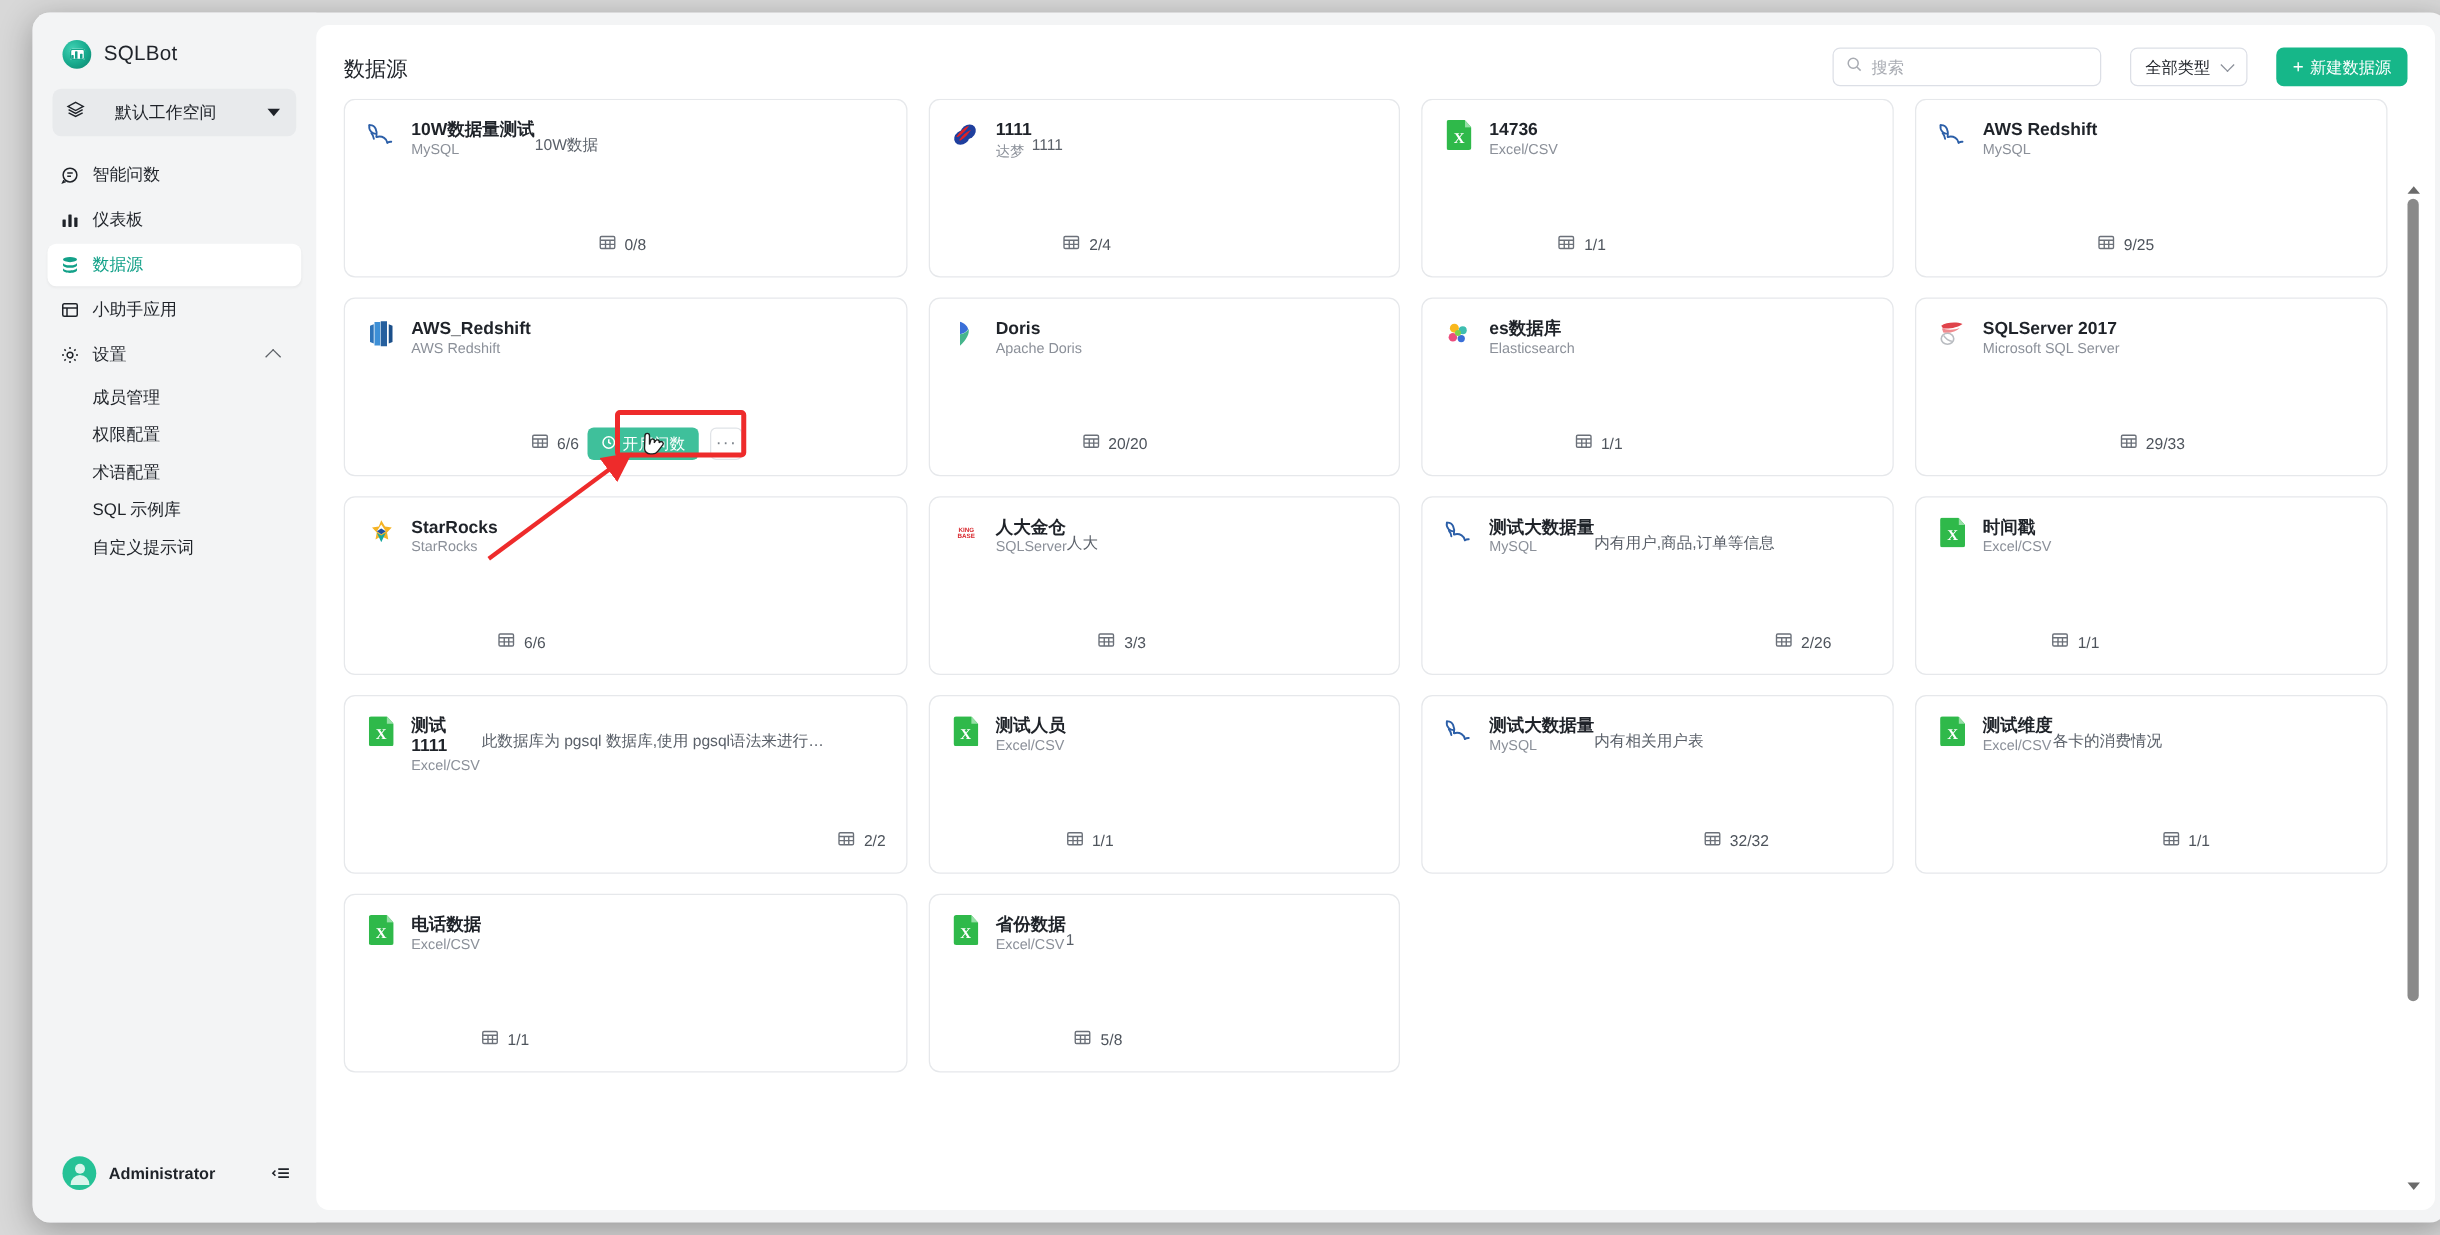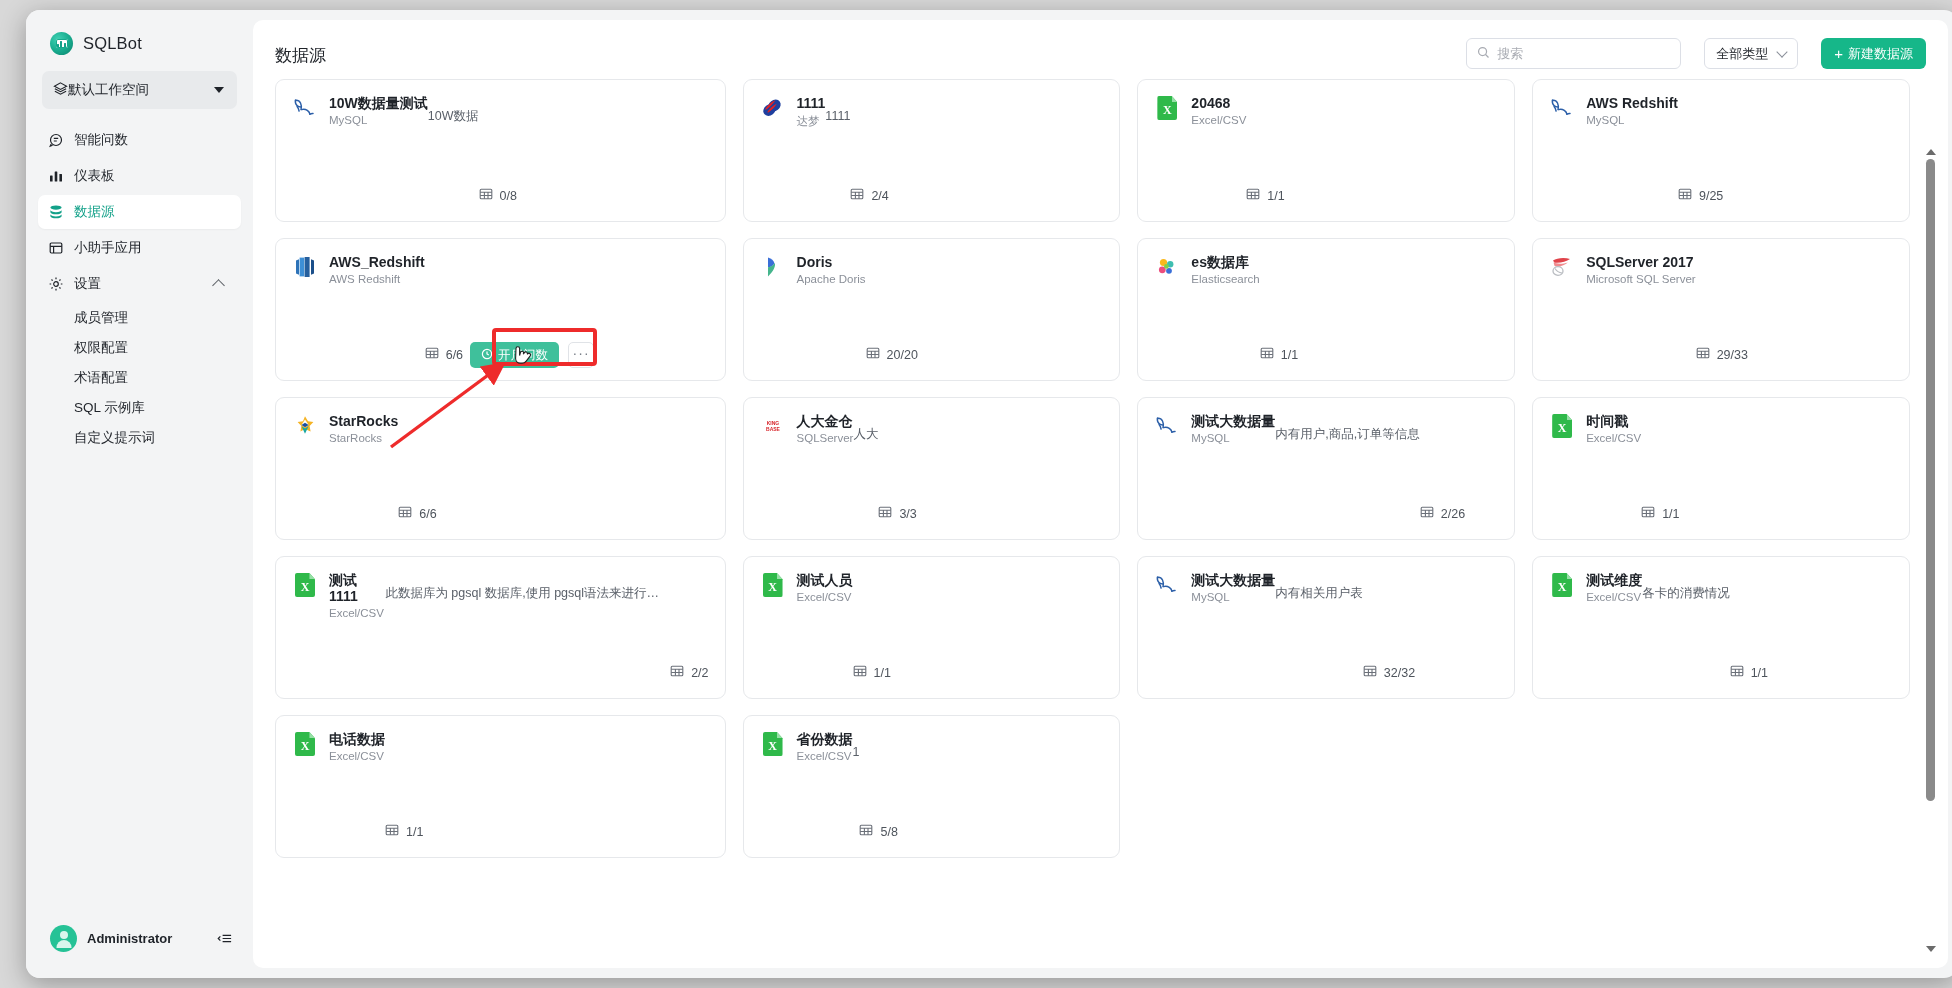--- a/index.html
+++ b/index.html
@@ -55,21 +55,21 @@
     font-size: 16.5px; color: #1f2329; font-weight: 400; letter-spacing: .2px;
   }
 
   .workspace {
     margin: 0 16px 14px 16px;
     height: 38px;
     background: #e8eaec;
     border-radius: 7px;
     display: flex; align-items: center;
     padding: 0 11px;
-    gap: 0;
+    gap: 24px;
     cursor: pointer;
     font-family: Liberation Serif, serif;
   }
   .workspace .ws-label { font-size: 13.5px; color: #1f2329; flex: 1; }
   .caret-down {
     width:0;height:0;border-left:5px solid transparent;border-right:5px solid transparent;
     border-top:6px solid #1f2329; margin-right:2px;
   }
 
   .nav { display: flex; flex-direction: column; gap: 2px; padding: 0 12px; }
@@ -424,21 +424,21 @@
           <div class="card">
             <div class="card-head">
               <div class="card-logo">
                 <span class="excel-ic">
                   <span class="body"></span>
                   <span class="fold"></span>
                   <span class="x">X</span>
                 </span>
               </div>
               <div>
-                <div class="card-title">20468</div>
+                <div class="card-title">14736</div>
                 <div class="card-sub">Excel/CSV</div>
               </div>
             </div>
             <div class="card-desc"></div>
             <div class="card-foot">
               <span><svg width="14" height="14" viewBox="0 0 14 14" fill="none" stroke="#6b7079" stroke-width="1.1">
       <rect x="1.2" y="2.2" width="11.6" height="9.6" rx="1"></rect>
       <path d="M1.2 5.2h11.6M1.2 8.5h11.6M5.4 5.2v6.6M9 5.2v6.6"></path>
                 </svg></span>
               <span class="table-count">1/1</span>

